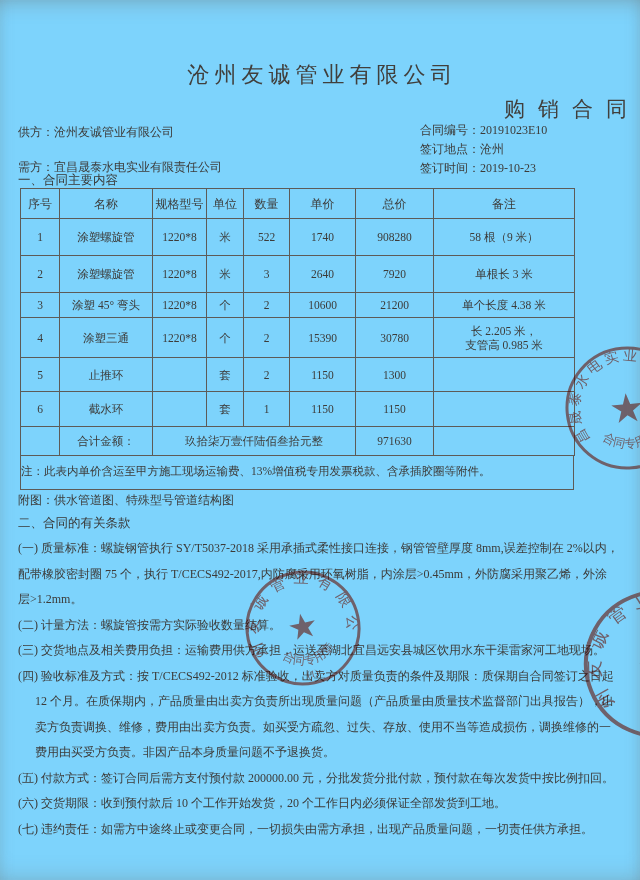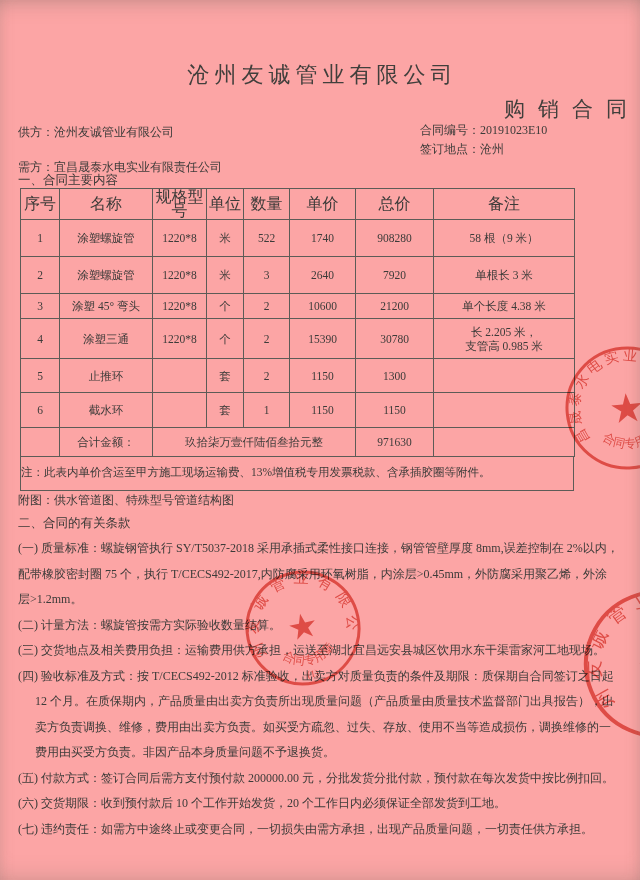--- a/index.html
+++ b/index.html
@@ -1,19 +1,19 @@
 <!DOCTYPE html>
 <html><head>
 <meta charset="utf-8">
 <style>
   * { margin:0; padding:0; box-sizing:border-box; }
   html,body { margin:0; background:#d8d6d2; }
   .page {
     position:relative; width:640px; height:880px; margin:0 auto;
-    background:#fca5a5; overflow:hidden;
+    background:#7dd3fc; overflow:hidden;
     font-family:"Liberation Serif","DejaVu Serif",serif;
     color:#3c3b39;
   }
   .page::before {
     content:''; position:absolute; inset:0; pointer-events:none; z-index:9;
     box-shadow: inset 0 16px 20px -14px rgba(110,105,95,.38),
                 inset 0 -16px 22px -14px rgba(110,105,95,.28),
                 inset -12px 0 16px -12px rgba(110,105,95,.22),
                 inset 12px 0 16px -12px rgba(110,105,95,.16);
   }
@@ -35,21 +35,21 @@
   .sec2 { top:515px; }
 
   .table-wrap { position:absolute; left:20px; top:188px; width:554px; }
   table.items { border-collapse:collapse; width:554px; table-layout:fixed; }
   table.items th, table.items td {
     border:1px solid #5d5b57; font-weight:normal; font-size:11.5px;
     text-align:center; vertical-align:middle; padding:1px 2px;
     white-space:pre-line; line-height:14px; overflow:hidden;
   }
   table.items thead tr { height:30px; }
-  table.items thead th { font-size:16px; }
+  table.items thead th { font-size:12px; }
   #items-body tr:nth-child(1){height:37px}
   #items-body tr:nth-child(2){height:37px}
   #items-body tr:nth-child(3){height:25px}
   #items-body tr:nth-child(4){height:40px}
   #items-body tr:nth-child(5){height:34px}
   #items-body tr:nth-child(6){height:35px}
   table.items tfoot tr { height:29px; }
   .note-box {
     width:554px; height:35px; border:1px solid #5d5b57; margin-top:-1px;
     padding:8px 8px 0 0; font-size:11.5px; white-space:nowrap;
@@ -74,20 +74,21 @@
 
   <div class="doc-company">沧州友诚管业有限公司</div>
   <div class="doc-title">购销合同</div>
 
   <div class="meta-line m-supplier"><span>供方：</span><span>沧州友诚管业有限公司</span></div>
   <div class="meta-line m-buyer"><span>需方：</span><span>宜昌晟泰水电实业有限责任公司</span></div>
 
   <div class="meta-right">
     <span class="meta-line2"><span>合同编号：</span><span>20191023E10</span></span>
     <span class="meta-line2"><span>签订地点：</span><span>沧州</span></span>
+    <span class="meta-line2"><span>签订时间：</span><span>2019-10-23</span></span>
   </div>
 
   <div class="sec-title sec1">一、合同主要内容</div>
 
   <div class="table-wrap">
     <table class="items">
       <colgroup>
         <col style="width:39px">
           <col style="width:93px">
           <col style="width:54px">

